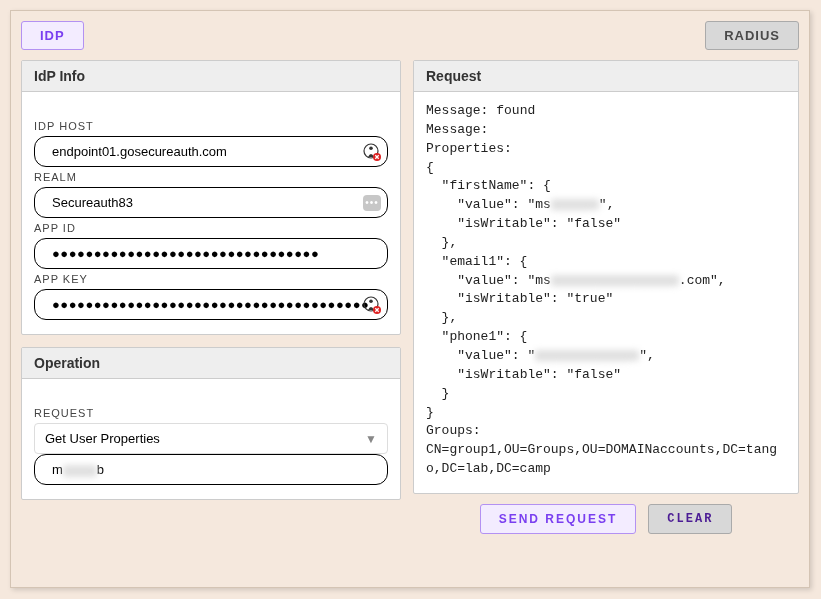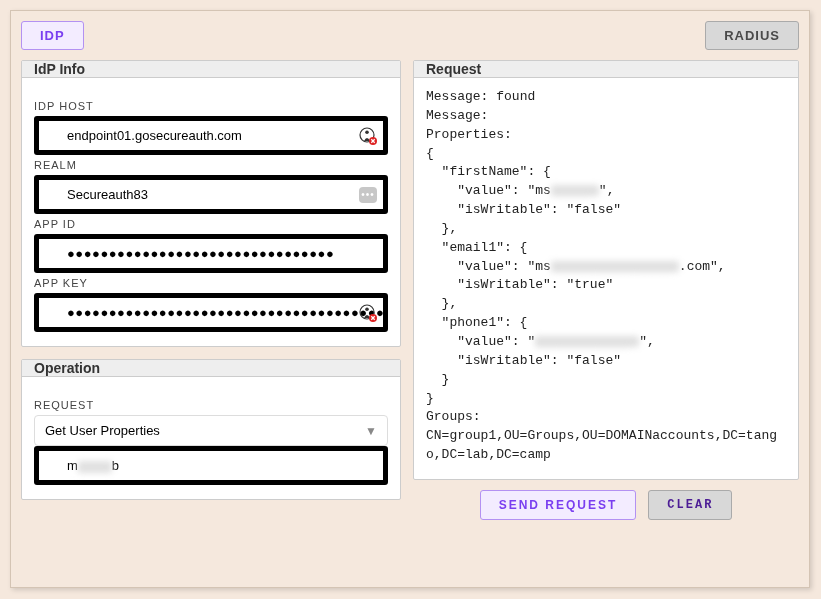--- a/index.html
+++ b/index.html
@@ -40,39 +40,39 @@
 .col-left { width: 380px; display: flex; flex-direction: column; gap: 12px; }
 .col-right { flex: 1; }
 .panel {
   border: 1px solid #ccc;
   background: #fff;
   border-radius: 2px;
 }
 .panel-header {
   background: #eeeeee;
   border-bottom: 1px solid #ccc;
-  padding: 0 12px;
+  padding: 7px 12px;
   font-size: 14px;
   font-weight: 600;
   color: #333;
 }
 .panel-body { padding: 10px 12px 14px; }
 .field-label {
   font-size: 11px;
   letter-spacing: 1px;
   color: #444;
   margin-top: 4px;
   margin-bottom: 4px;
 }
-.field-label:first-child { margin-top: 12px; }
+.field-label:first-child { margin-top: 18px; }
 .input-wrap {
   position: relative;
-  border: 5px solid #000000;
-  border-radius: 3px;
-  padding: 7px 28px;
+  border: 1px solid #000000;
+  border-radius: 12px;
+  padding: 7px 17px;
   display: flex;
   align-items: center;
   background: #fff;
 }
 .input-wrap input {
   border: none;
   outline: none;
   font-size: 13px;
   width: 100%;
   font-family: inherit;

